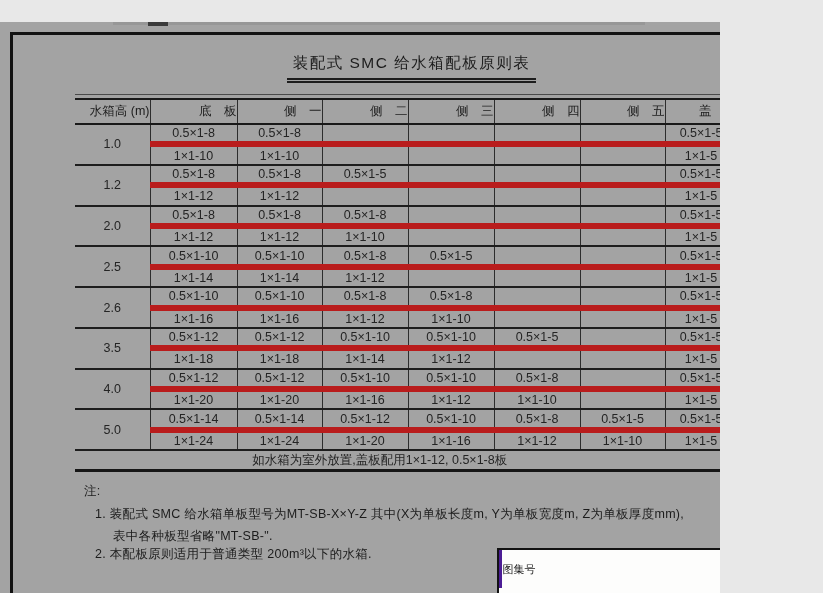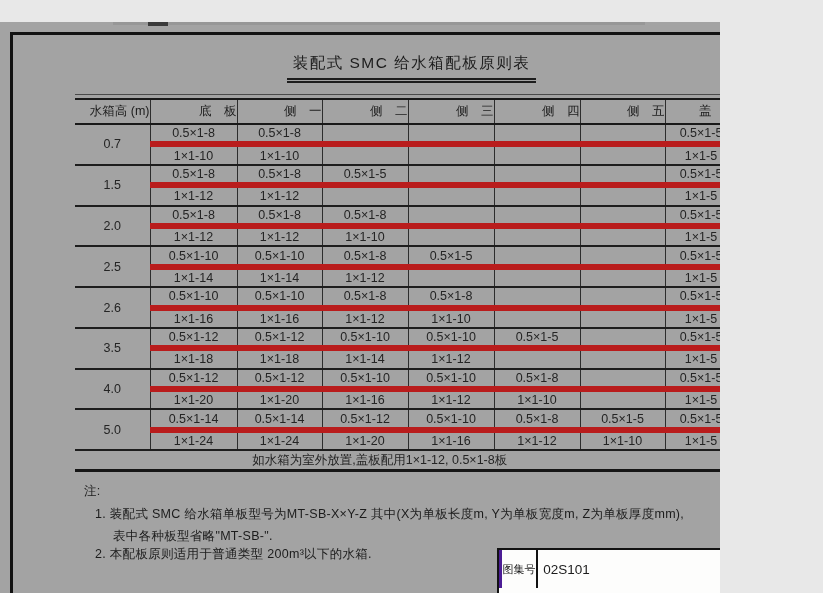--- a/index.html
+++ b/index.html
@@ -87,40 +87,40 @@
           <th>侧　一</th>
           <th>侧　二</th>
           <th>侧　三</th>
           <th>侧　四</th>
           <th>侧　五</th>
           <th>盖　板</th>
         </tr>
     </thead>
     <tbody id="table-body">
         <tr class="g1">
-          <td rowspan="2" class="height-cell">0.7</td>
-          <td class="val">0.5×1-8</td>
-          <td class="val">0.5×1-8</td>
-          <td class="val"></td>
-          <td class="val"></td>
-          <td class="val"></td>
-          <td class="val"></td>
-          <td class="val">0.5×1-5</td>
-        </tr>
-        <tr class="g2">
-          <td class="val">1×1-10</td>
-          <td class="val">1×1-10</td>
-          <td class="val"></td>
-          <td class="val"></td>
-          <td class="val"></td>
-          <td class="val"></td>
-          <td class="val">1×1-5</td>
-        </tr>
-        <tr class="g1">
-          <td rowspan="2" class="height-cell">1.5</td>
+          <td rowspan="2" class="height-cell">1.0</td>
+          <td class="val">0.5×1-8</td>
+          <td class="val">0.5×1-8</td>
+          <td class="val"></td>
+          <td class="val"></td>
+          <td class="val"></td>
+          <td class="val"></td>
+          <td class="val">0.5×1-5</td>
+        </tr>
+        <tr class="g2">
+          <td class="val">1×1-10</td>
+          <td class="val">1×1-10</td>
+          <td class="val"></td>
+          <td class="val"></td>
+          <td class="val"></td>
+          <td class="val"></td>
+          <td class="val">1×1-5</td>
+        </tr>
+        <tr class="g1">
+          <td rowspan="2" class="height-cell">1.2</td>
           <td class="val">0.5×1-8</td>
           <td class="val">0.5×1-8</td>
           <td class="val">0.5×1-5</td>
           <td class="val"></td>
           <td class="val"></td>
           <td class="val"></td>
           <td class="val">0.5×1-5</td>
         </tr>
         <tr class="g2">
           <td class="val">1×1-12</td>
@@ -256,17 +256,16 @@
   <div class="notes">
     <div class="notes-label">注:</div>
     <div class="note1-l1">1. 装配式 SMC 给水箱单板型号为MT-SB-X×Y-Z 其中(X为单板长度m, Y为单板宽度m, Z为单板厚度mm),</div>
     <div class="note1-l2">表中各种板型省略"MT-SB-".</div>
     <div class="note2">2. 本配板原则适用于普通类型 200m³以下的水箱.</div>
   </div>
 
   <div class="title-block">
     <div class="tb-row1">
       <div class="tb-lab">图集号</div>
-      <div class="tb-val">02S101</div>
     </div>
   </div>
 
 </div>
 
 </body></html>

